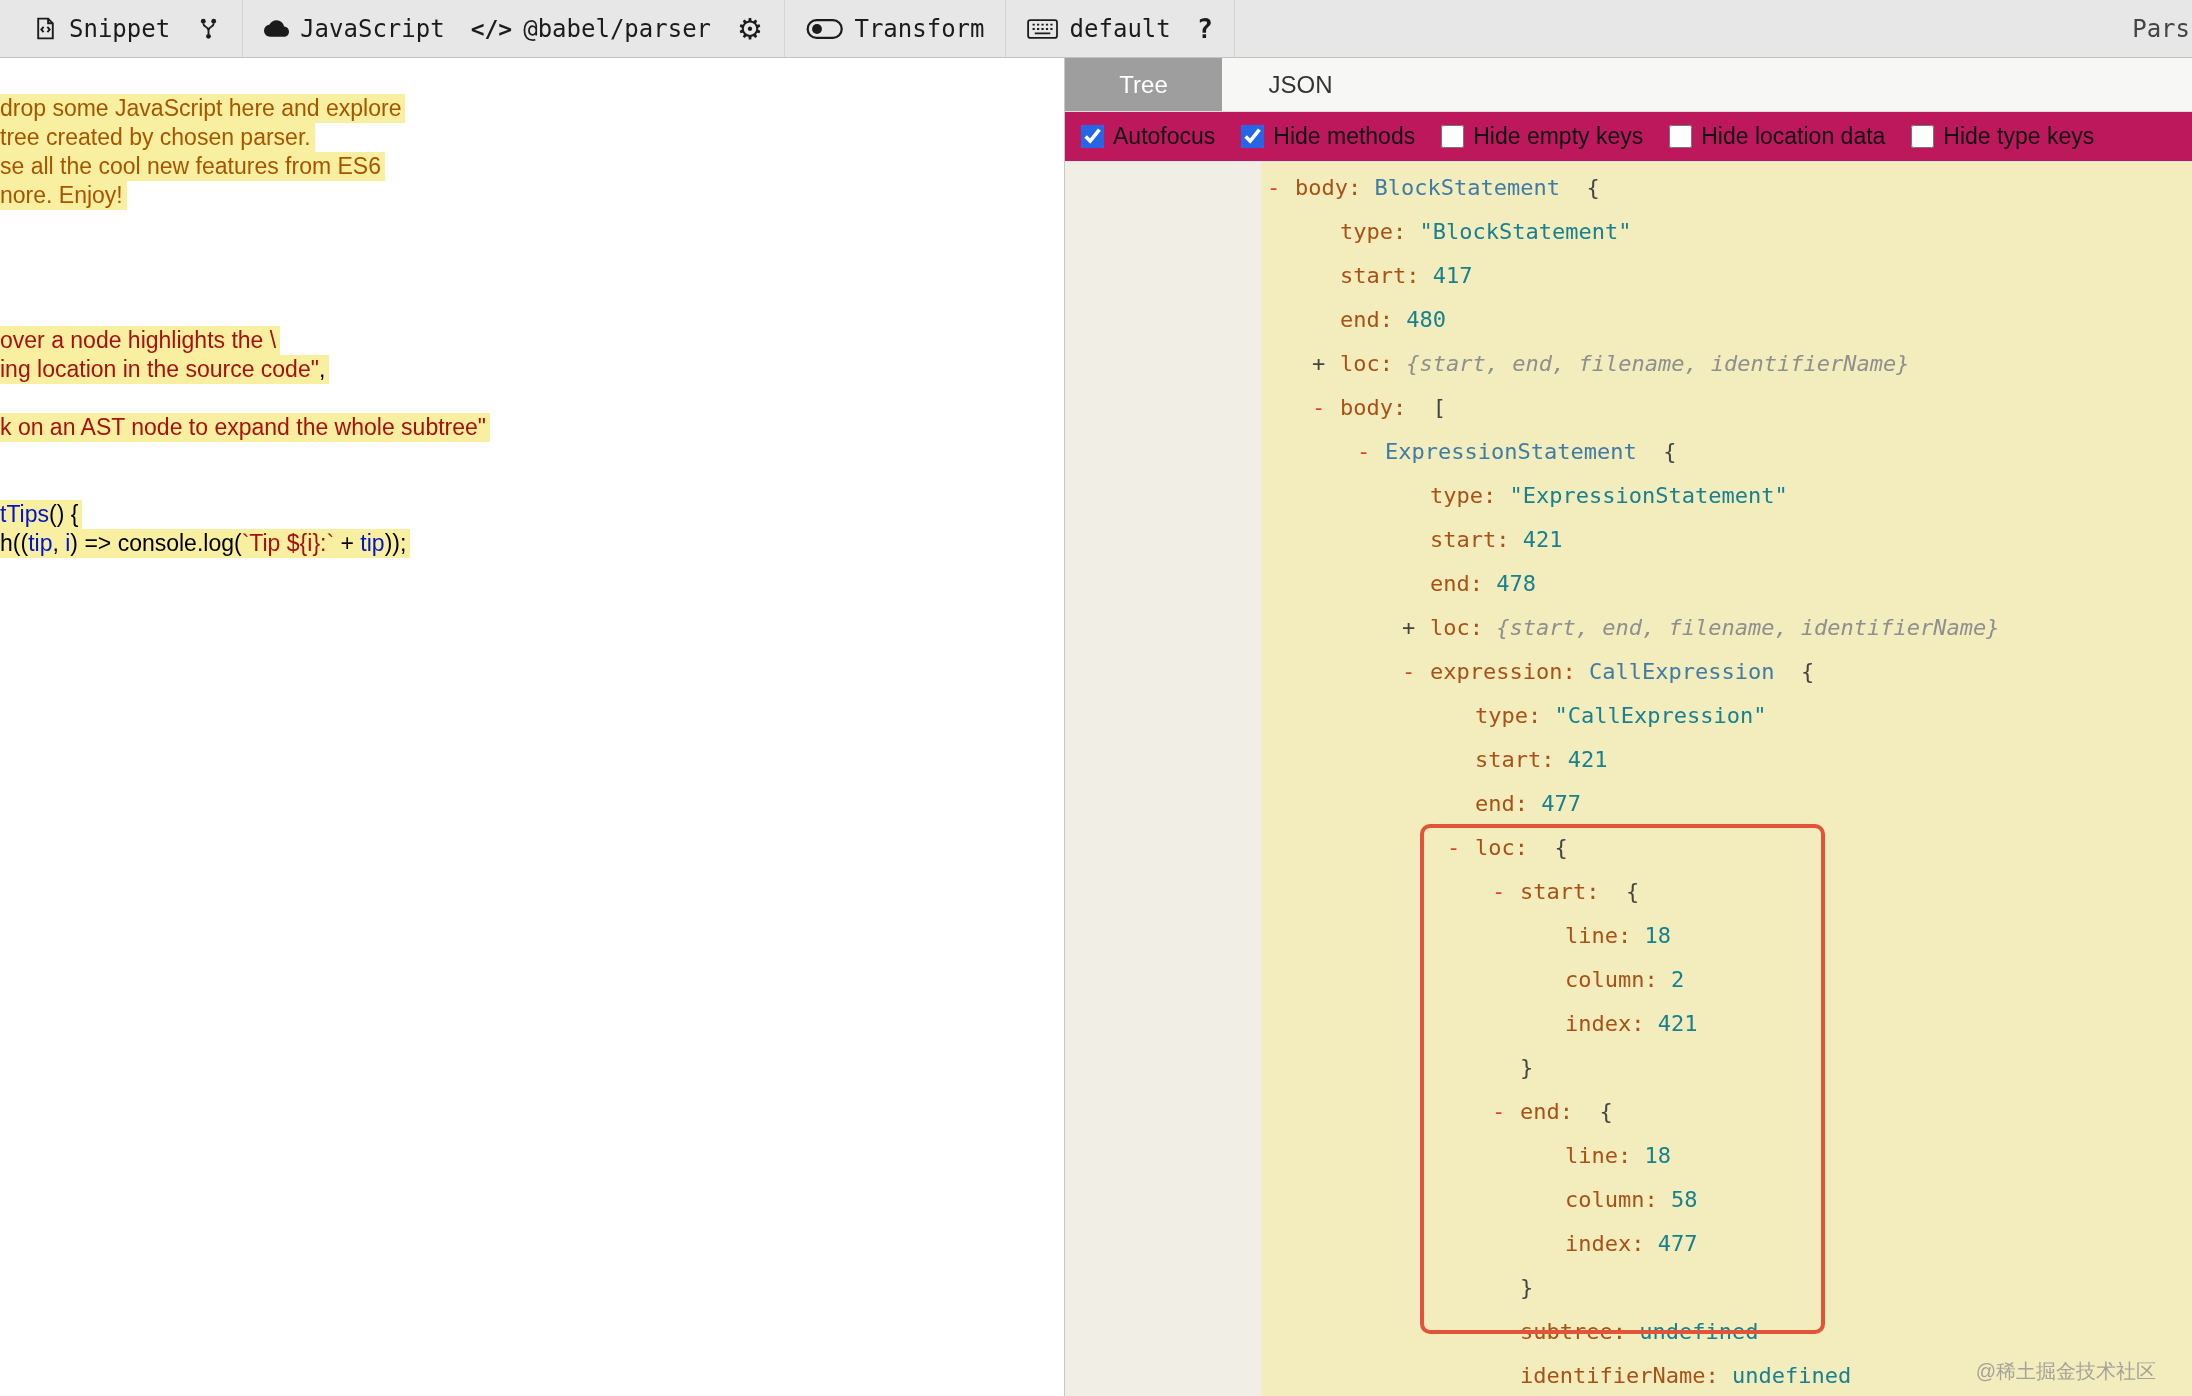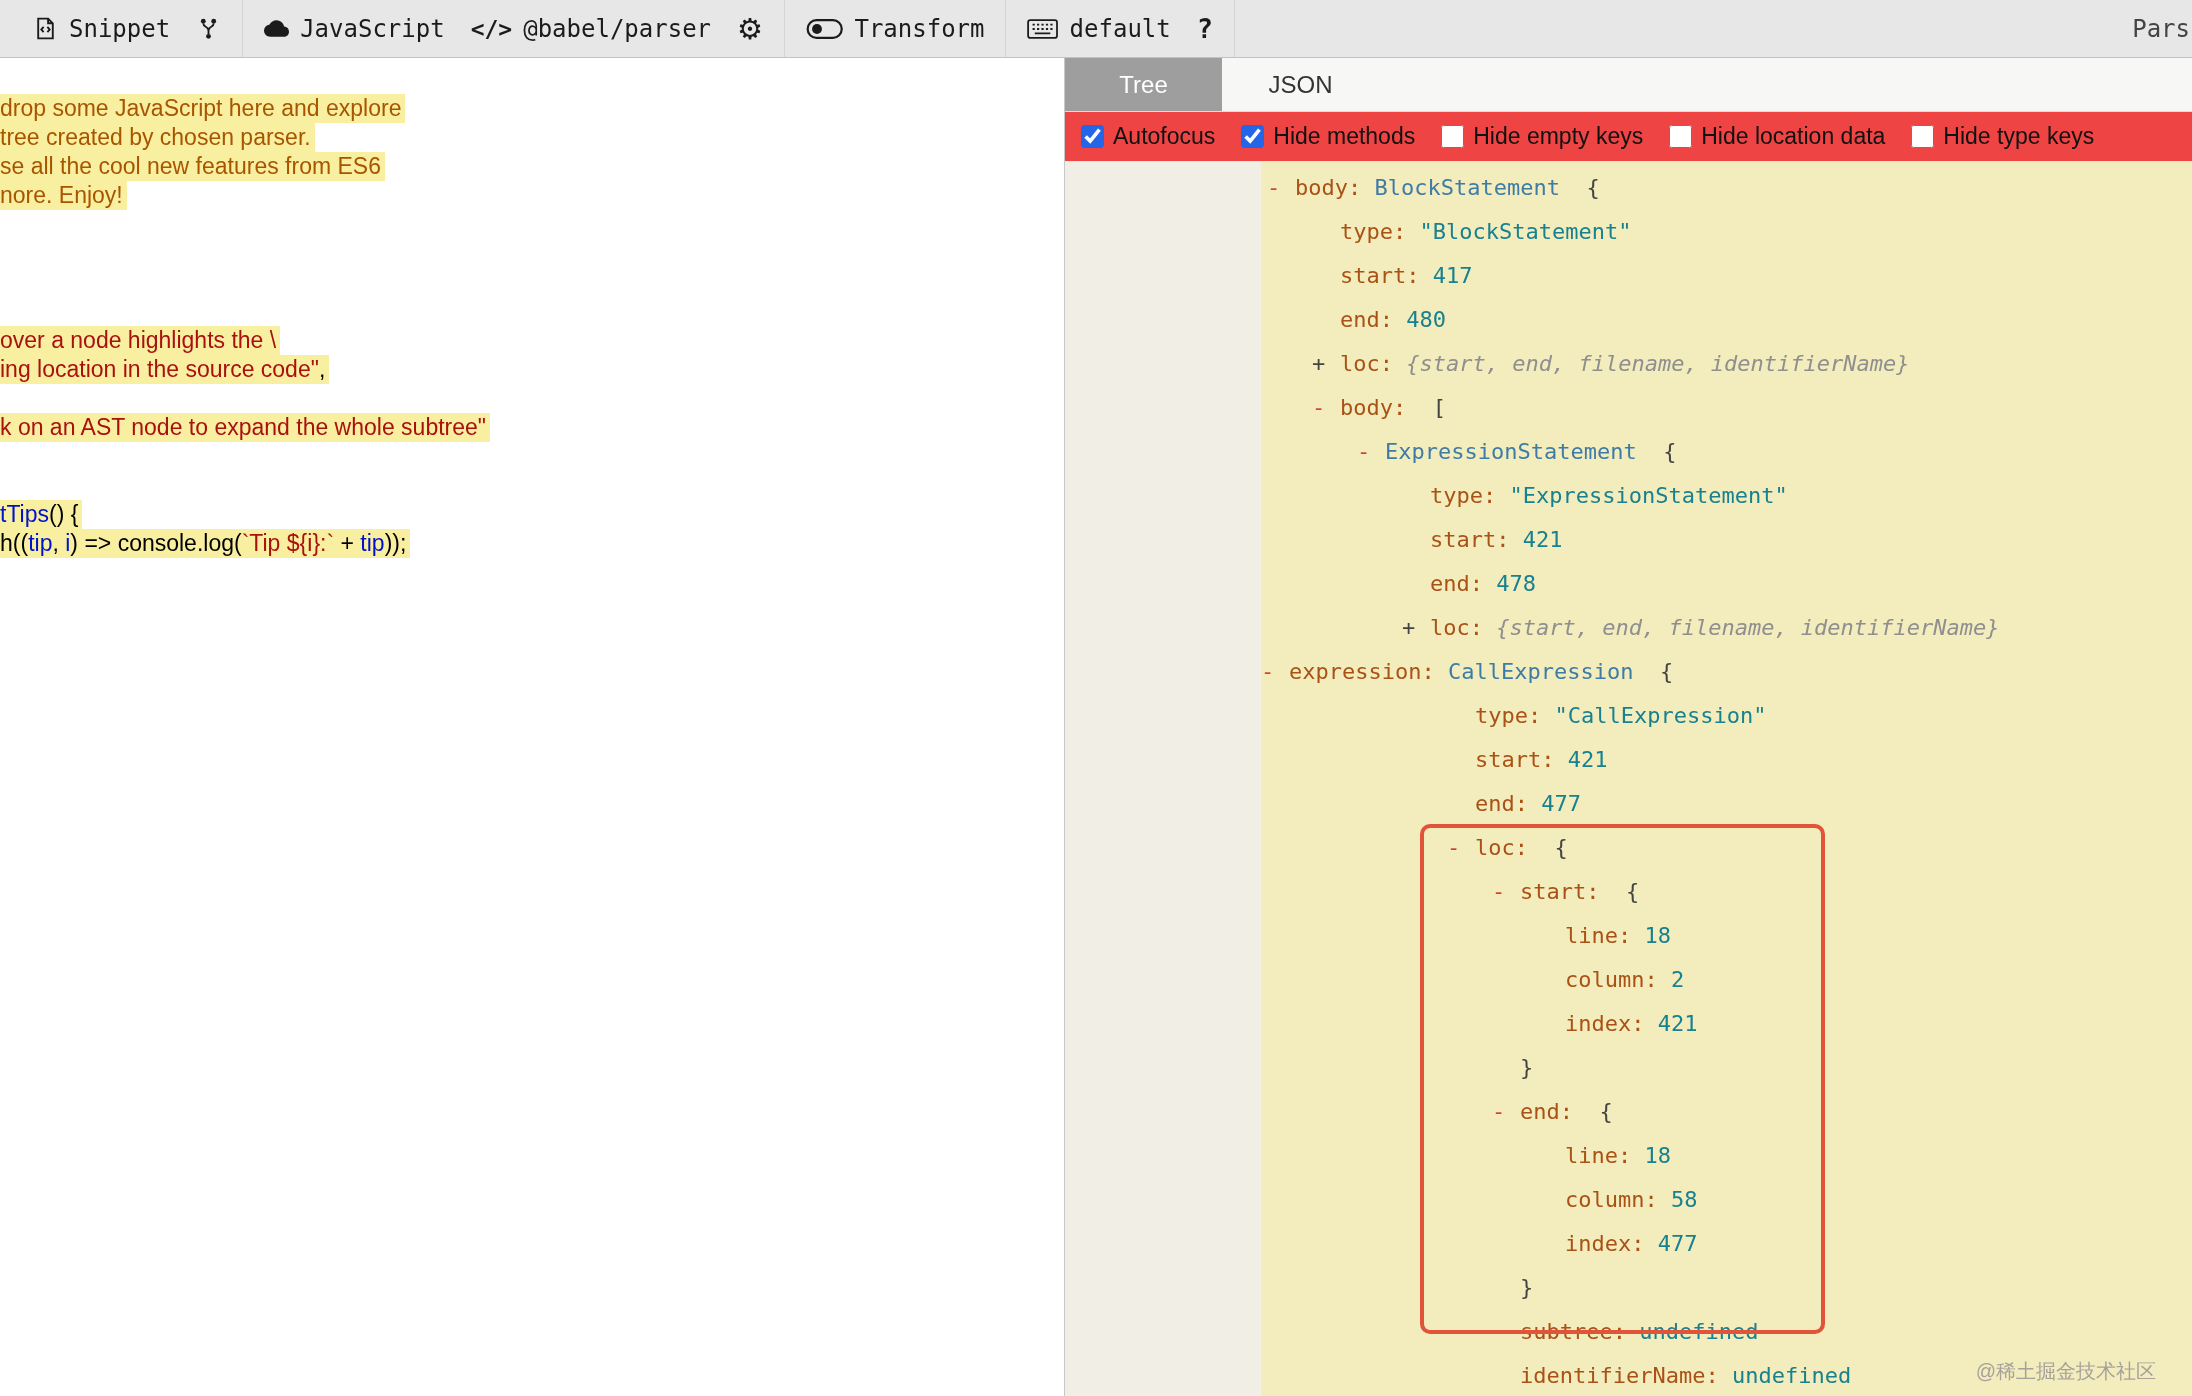--- a/index.html
+++ b/index.html
@@ -46,21 +46,21 @@
   
   .ast{ flex:1; min-width:0; display:flex; flex-direction:column; background:#fff; }
   .tabs{
     height:54px; background:#f7f7f5; border-bottom:1px solid #dcdcdc;
     display:flex; align-items:stretch; font-size:24px; color:#333;
   }
   .tab{ width:157px; display:flex; align-items:center; justify-content:center; cursor:pointer; }
   .tab.active{ background:#9e9e9e; color:#fff; }
 
   .options{
-    height:50px; background:#ef4444; border-bottom:1px solid #e6e6e6;
+    height:50px; background:#be185d; border-bottom:1px solid #e6e6e6;
     display:flex; align-items:center; gap:26px; padding-left:16px;
     font-size:23px; color:#111; white-space:nowrap; overflow:hidden;
   }
   .opt{ display:flex; align-items:center; gap:9px; cursor:pointer; flex:0 0 auto; }
   .opt input{ width:23px; height:23px; accent-color:#2566e8; flex:0 0 auto; }
 
   .treewrap{
     flex:1; position:relative; background:#f0eee5; overflow:hidden;
     font-family:"DejaVu Sans Mono", monospace; font-size:22px; color:#333;
   }
@@ -228,21 +228,21 @@
             <div class="trow" style="padding-left: 51px;"><span class="exp"></span><span class="t-key">type:</span><span class="t-punct"> </span><span class="t-str">"BlockStatement"</span></div>
             <div class="trow" style="padding-left: 51px;"><span class="exp"></span><span class="t-key">start:</span><span class="t-punct"> </span><span class="t-num">417</span></div>
             <div class="trow" style="padding-left: 51px;"><span class="exp"></span><span class="t-key">end:</span><span class="t-punct"> </span><span class="t-num">480</span></div>
             <div class="trow" style="padding-left: 51px;"><span class="exp plus">+</span><span class="t-key">loc:</span><span class="t-punct"> </span><span class="t-sum">{start, end, filename, identifierName}</span></div>
             <div class="trow" style="padding-left: 51px;"><span class="exp minus">-</span><span class="t-key">body:</span><span class="t-punct">  [</span></div>
             <div class="trow" style="padding-left: 96px;"><span class="exp minus">-</span><span class="t-node">ExpressionStatement</span><span class="t-punct">  {</span></div>
             <div class="trow" style="padding-left: 141px;"><span class="exp"></span><span class="t-key">type:</span><span class="t-punct"> </span><span class="t-str">"ExpressionStatement"</span></div>
             <div class="trow" style="padding-left: 141px;"><span class="exp"></span><span class="t-key">start:</span><span class="t-punct"> </span><span class="t-num">421</span></div>
             <div class="trow" style="padding-left: 141px;"><span class="exp"></span><span class="t-key">end:</span><span class="t-punct"> </span><span class="t-num">478</span></div>
             <div class="trow" style="padding-left: 141px;"><span class="exp plus">+</span><span class="t-key">loc:</span><span class="t-punct"> </span><span class="t-sum">{start, end, filename, identifierName}</span></div>
-            <div class="trow" style=""><span class="exp minus">-</span><span class="t-key">expression:</span><span class="t-punct"> </span><span class="t-node">CallExpression</span><span class="t-punct">  {</span></div>
+            <div class="trow" style="padding-left: 141px;"><span class="exp minus">-</span><span class="t-key">expression:</span><span class="t-punct"> </span><span class="t-node">CallExpression</span><span class="t-punct">  {</span></div>
             <div class="trow" style="padding-left: 186px;"><span class="exp"></span><span class="t-key">type:</span><span class="t-punct"> </span><span class="t-str">"CallExpression"</span></div>
             <div class="trow" style="padding-left: 186px;"><span class="exp"></span><span class="t-key">start:</span><span class="t-punct"> </span><span class="t-num">421</span></div>
             <div class="trow" style="padding-left: 186px;"><span class="exp"></span><span class="t-key">end:</span><span class="t-punct"> </span><span class="t-num">477</span></div>
             <div class="trow" style="padding-left: 186px;"><span class="exp minus">-</span><span class="t-key">loc:</span><span class="t-punct">  {</span></div>
             <div class="trow" style="padding-left: 231px;"><span class="exp minus">-</span><span class="t-key">start:</span><span class="t-punct">  {</span></div>
             <div class="trow" style="padding-left: 276px;"><span class="exp"></span><span class="t-key">line:</span><span class="t-punct"> </span><span class="t-num">18</span></div>
             <div class="trow" style="padding-left: 276px;"><span class="exp"></span><span class="t-key">column:</span><span class="t-punct"> </span><span class="t-num">2</span></div>
             <div class="trow" style="padding-left: 276px;"><span class="exp"></span><span class="t-key">index:</span><span class="t-punct"> </span><span class="t-num">421</span></div>
             <div class="trow" style="padding-left: 231px;"><span class="exp"></span><span class="t-punct">}</span></div>
             <div class="trow" style="padding-left: 231px;"><span class="exp minus">-</span><span class="t-key">end:</span><span class="t-punct">  {</span></div>

